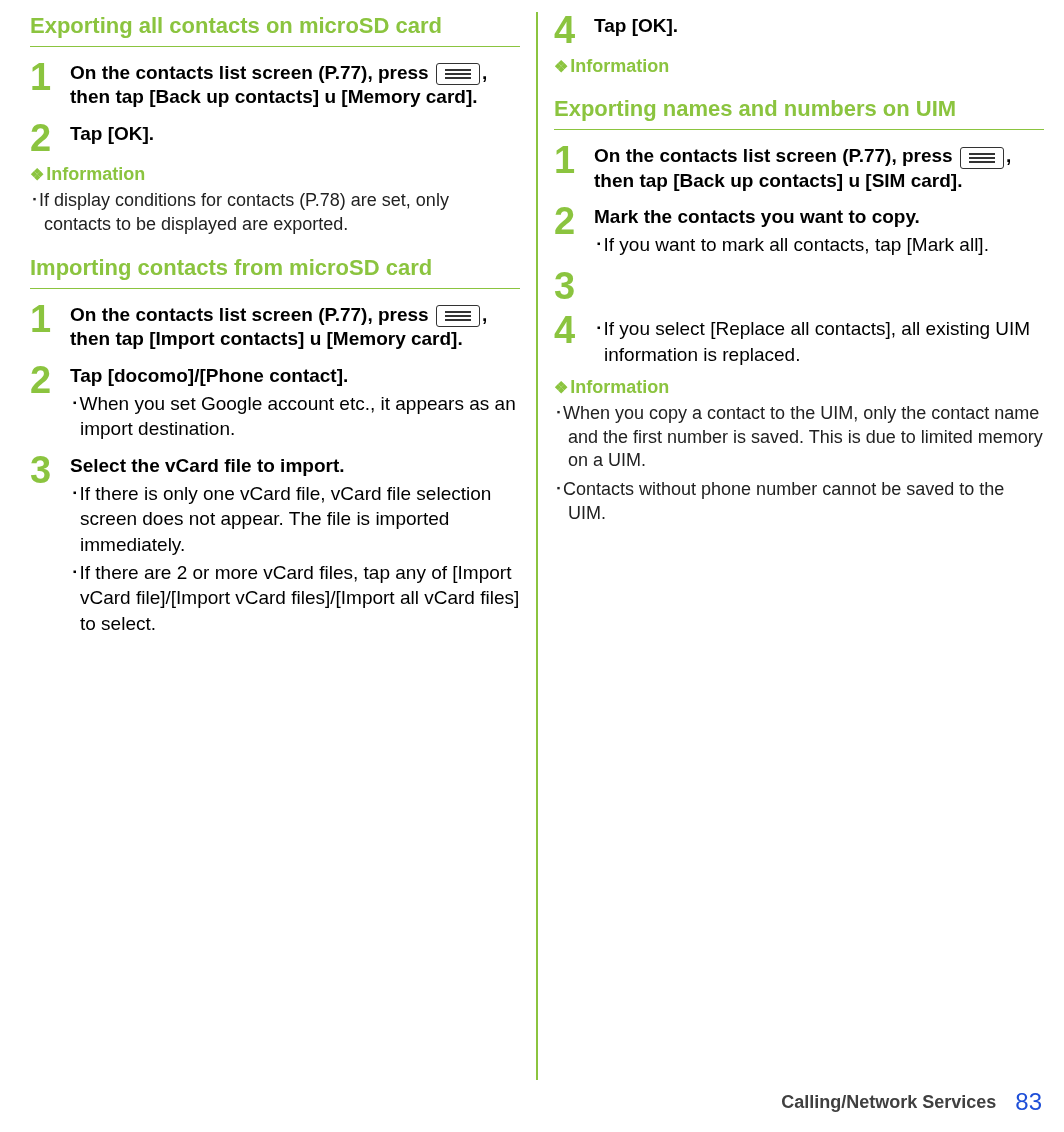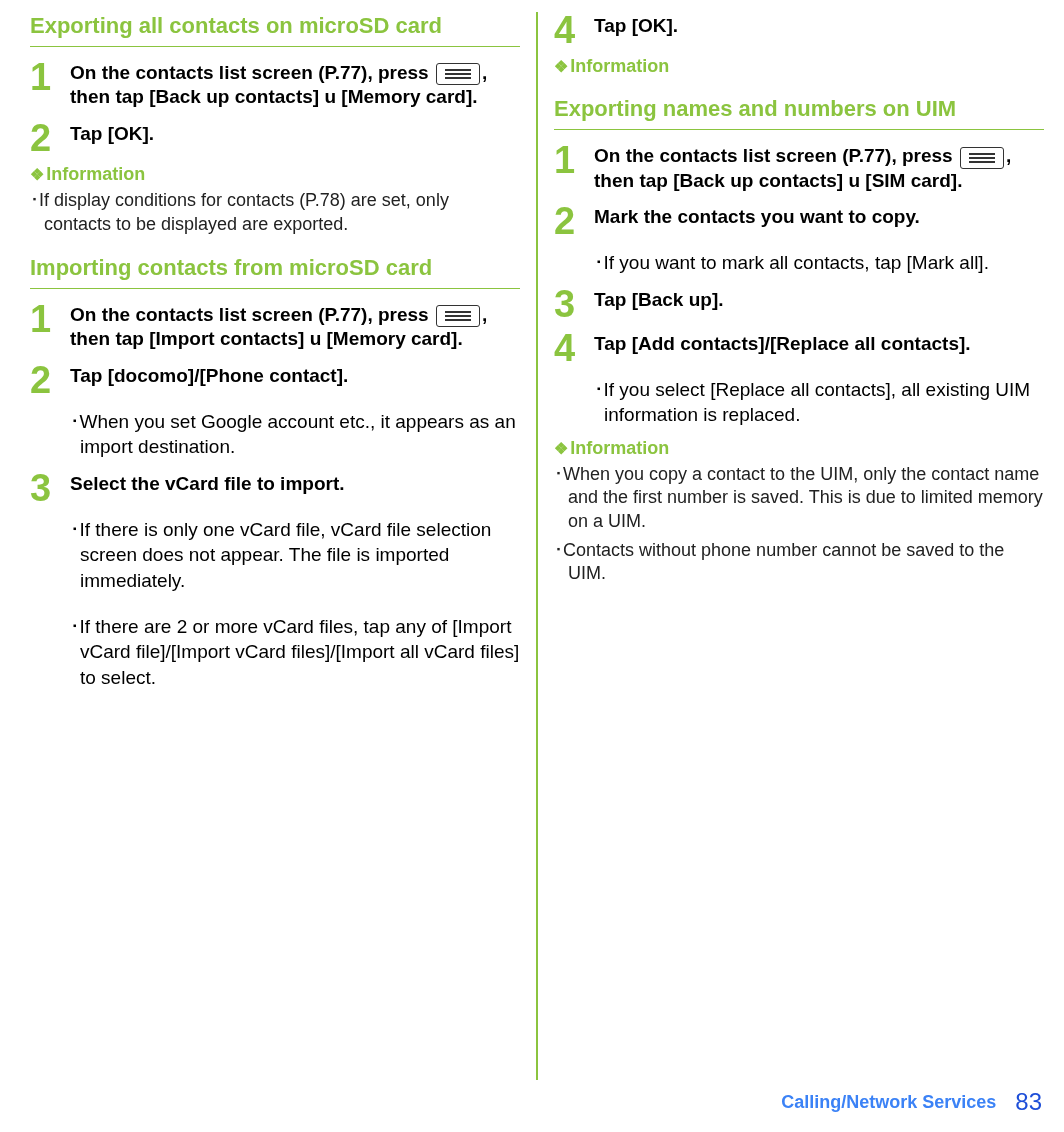--- a/index.html
+++ b/index.html
@@ -56,21 +56,21 @@
     padding-top: 2px;
   }
   .step-title {
     font-weight: bold;
     font-size: 19px;
     line-height: 1.3;
   }
   .step-sub {
     font-size: 19px;
     line-height: 1.35;
-    margin-top: 20px;
+    margin-top: 2px;
     padding-left: 10px;
     text-indent: -10px;
   }
   .menu-icon {
     display: inline-block;
     width: 44px;
     height: 22px;
     border: 1.5px solid #333;
     border-radius: 3px;
     vertical-align: middle;
@@ -115,21 +115,21 @@
   .arrow {
     font-family: Arial;
   }
   .footer {
     position: absolute;
     bottom: 16px;
     right: 22px;
     font-size: 18px;
   }
   .footer-label {
-    color: #3b82f6;
+    color: #404040;
     font-weight: bold;
     margin-right: 14px;
   }
   .footer-page {
     font-size: 24px;
     color: #1d4ed8;
     vertical-align: -2px;
   }
   .block { margin-bottom: 18px; }
 </style>
@@ -222,29 +222,25 @@
       <div class="step">
         <div class="stepnum">2</div>
         <div class="stepbody">
           <div class="step-title">Mark the contacts you want to copy.</div>
           <div class="step-sub">･If you want to mark all contacts, tap [Mark all].</div>
         </div>
       </div>
 
       <div class="step">
         <div class="stepnum">3</div>
-        <div class="stepbody">
-          <span class="step-title">Tap [Back up].</span>
-        </div>
       </div>
 
       <div class="step">
         <div class="stepnum">4</div>
         <div class="stepbody">
-          <div class="step-title">Tap [Add contacts]/[Replace all contacts].</div>
           <div class="step-sub">･If you select [Replace all contacts], all existing UIM information is replaced.</div>
         </div>
       </div>
 
       <div class="info-heading"><span class="sym">❖</span><span>Information</span></div>
       <div class="info-item">･When you copy a contact to the UIM, only the contact name and the first number is saved. This is due to limited memory on a UIM.</div>
       <div class="info-item">･Contacts without phone number cannot be saved to the UIM.</div>
     </div>
 
   </div>

